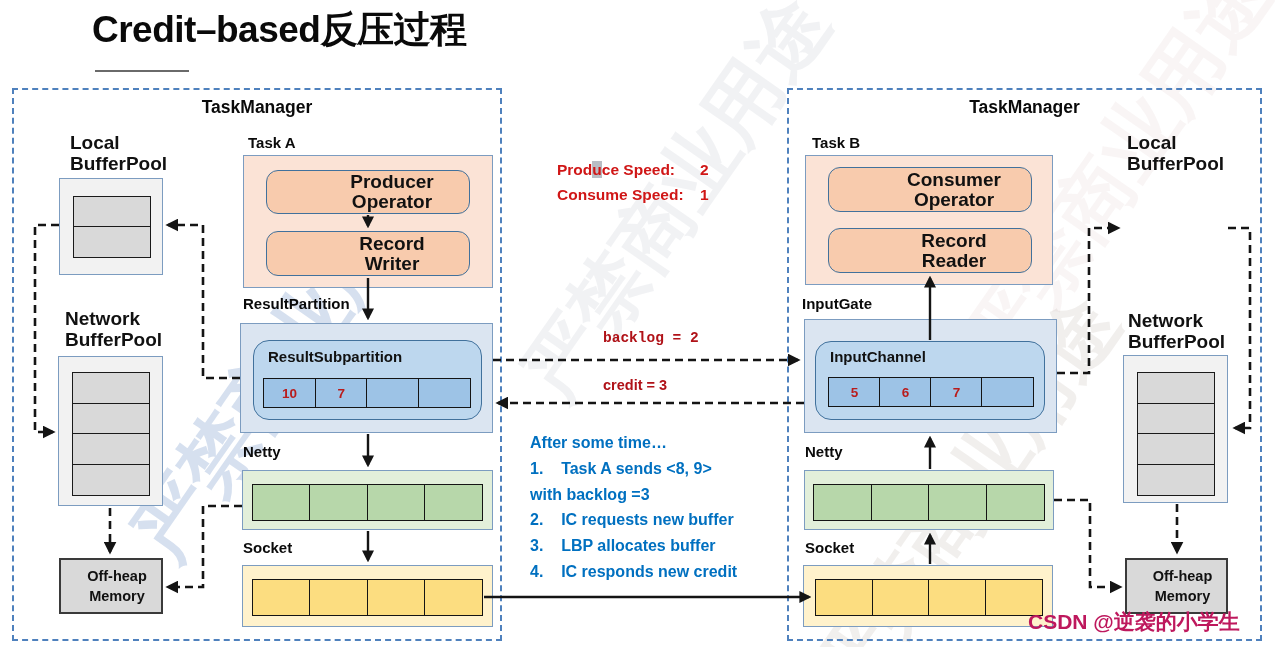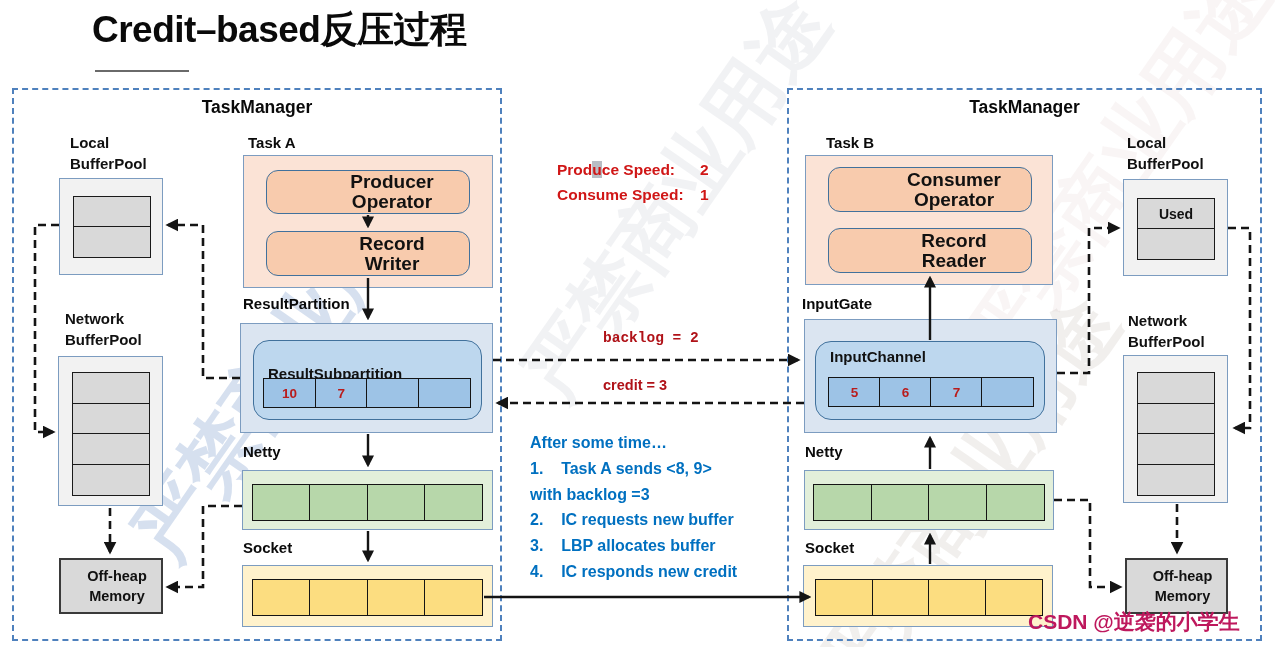--- a/index.html
+++ b/index.html
@@ -32,21 +32,21 @@
   .tm-box { border: 2px dashed #4f81bd; }
   .tm-left  { left: 12px;  top: 88px; width: 490px; height: 553px; }
   .tm-right { left: 787px; top: 88px; width: 475px; height: 553px; }
   .tm-title {
     position: absolute; left: 0; right: 0; top: 7px;
     text-align: center; font-size: 17.5px; font-weight: 600; color: #0a0a0a;
   }
 
   
   .lbl { font-size: 15px; line-height: 21px; color: #0a0a0a; font-weight: 600; }
-  .lbl-sm { font-size: 15px; line-height: 21px; font-weight: 600; }
+  .lbl-sm { font-size: 19px; line-height: 21px; font-weight: 600; }
 
   
   .panel { border: 1.5px solid #7c9cc0; }
   .bg-peach   { background: #fbe3d6; }
   .bg-blue    { background: #dbe5f1; }
   .bg-green   { background: #e2efda; }
   .bg-yellow  { background: #fff2cc; }
   .bg-gray    { background: #f2f2f2; }
 
   .op-box {
@@ -153,21 +153,21 @@
   <div class="abs lbl" style="left:248px; top:132px;">Task A</div>
   <div class="abs panel bg-peach" style="left:243px; top:155px; width:250px; height:133px;"></div>
   <div class="abs op-box preline" style="left:266px; top:170px; width:204px; height:44px;">Producer
 Operator</div>
   <div class="abs op-box preline" style="left:266px; top:231px; width:204px; height:45px;">Record
 Writer</div>
 
   <div class="abs lbl" style="left:243px; top:293px;">ResultPartition</div>
   <div class="abs panel bg-blue" style="left:240px; top:323px; width:253px; height:110px;"></div>
   <div class="abs inner-round" style="left:253px; top:340px; width:229px; height:80px;"></div>
-  <div class="abs inner-lbl" style="left:268px; top:365px;">ResultSubpartition</div>
+  <div class="abs inner-lbl" style="left:268px; top:348px;">ResultSubpartition</div>
   <div class="abs cellrow" style="left:263px; top:378px; width:208px; height:30px;">
     <div class="cell cell-blue">10</div>
     <div class="cell cell-blue">7</div>
     <div class="cell cell-blue"></div>
     <div class="cell cell-blue"></div>
   </div>
 
   <div class="abs lbl" style="left:243px; top:441px;">Netty</div>
   <div class="abs panel bg-green" style="left:242px; top:470px; width:251px; height:60px;"></div>
   <div class="abs cellrow" style="left:252px; top:484px; width:231px; height:37px;">
@@ -183,21 +183,21 @@
     <div class="cell cell-yellow"></div>
     <div class="cell cell-yellow"></div>
     <div class="cell cell-yellow"></div>
     <div class="cell cell-yellow"></div>
   </div>
 
   <div class="abs tm-box tm-right">
     <div class="tm-title">TaskManager</div>
   </div>
 
-  <div class="abs lbl" style="left:812px; top:132px;margin-left:14px;">Task B</div>
+  <div class="abs lbl" style="left:812px; top:132px;">Task B</div>
   <div class="abs panel bg-peach" style="left:805px; top:155px; width:248px; height:130px;"></div>
   <div class="abs op-box preline" style="left:828px; top:167px; width:204px; height:45px;">Consumer
 Operator</div>
   <div class="abs op-box preline" style="left:828px; top:228px; width:204px; height:45px;">Record
 Reader</div>
 
   <div class="abs lbl" style="left:802px; top:293px;">InputGate</div>
   <div class="abs panel bg-blue" style="left:804px; top:319px; width:253px; height:114px;"></div>
   <div class="abs inner-round" style="left:815px; top:341px; width:230px; height:79px;"></div>
   <div class="abs inner-lbl" style="left:830px; top:348px;">InputChannel</div>
@@ -221,26 +221,20 @@
   <div class="abs panel bg-yellow" style="left:803px; top:565px; width:250px; height:62px;"></div>
   <div class="abs cellrow" style="left:815px; top:579px; width:228px; height:37px;">
     <div class="cell cell-yellow"></div>
     <div class="cell cell-yellow"></div>
     <div class="cell cell-yellow"></div>
     <div class="cell cell-yellow"></div>
   </div>
 
   <div class="abs lbl-sm preline" style="left:1127px; top:132px;">Local
 BufferPool</div>
-  <div class="abs panel bg-gray" style="left:1123px; top:179px; width:105px; height:97px;">
-    <div class="gray-stack" style="position:absolute; left:13px; top:18px; width:78px; height:62px;">
-      <div class="gray-row">Used</div>
-      <div class="gray-row"></div>
-    </div>
-  </div>
 
   <div class="abs lbl-sm preline" style="left:1128px; top:310px;">Network
 BufferPool</div>
   <div class="abs panel bg-gray" style="left:1123px; top:355px; width:105px; height:148px;">
     <div class="gray-stack" style="position:absolute; left:13px; top:16px; width:78px; height:124px;">
       <div class="gray-row"></div>
       <div class="gray-row"></div>
       <div class="gray-row"></div>
       <div class="gray-row"></div>
     </div>

